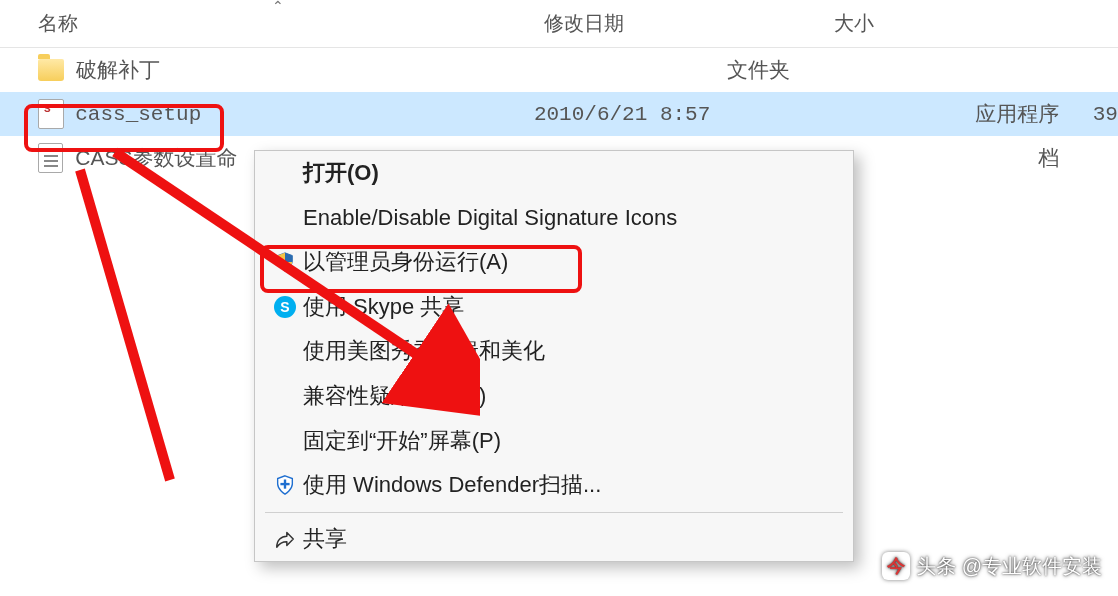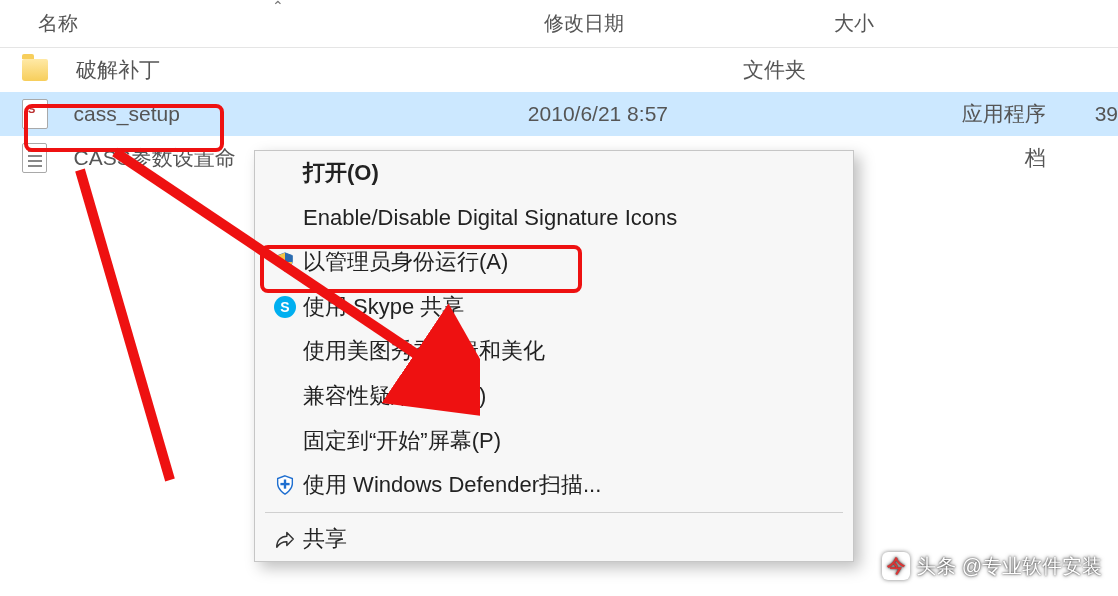--- a/index.html
+++ b/index.html
@@ -34,25 +34,24 @@
     font-size: 14px;
     color: #777;
   }
 
   
   .row {
     display: flex;
     height: 44px;
     align-items: center;
     font-size: 21px;
-    padding-left: 22px;
+    padding-left: 38px;
     color: #555;
-    gap: 16px;
-  }
-  .row.selected { background: #cce8ff; }
+  }
+  .row.selected { background: #cce8ff; font-family: Liberation Mono, monospace; }
   .row .icon-slot { width: 38px; display:flex; align-items:center; }
   .row .fname    { width: 468px; display:flex; align-items:center; }
   .row .fmod     { width: 290px; }
   .row .ftype    { width: 246px; text-align: right; }
   .row .fsize    { width: 60px; text-align:right; }
 
   
   .folder-icon {
     width: 26px; height: 22px;
     background: linear-gradient(#ffe9a6, #f7ce5b);

